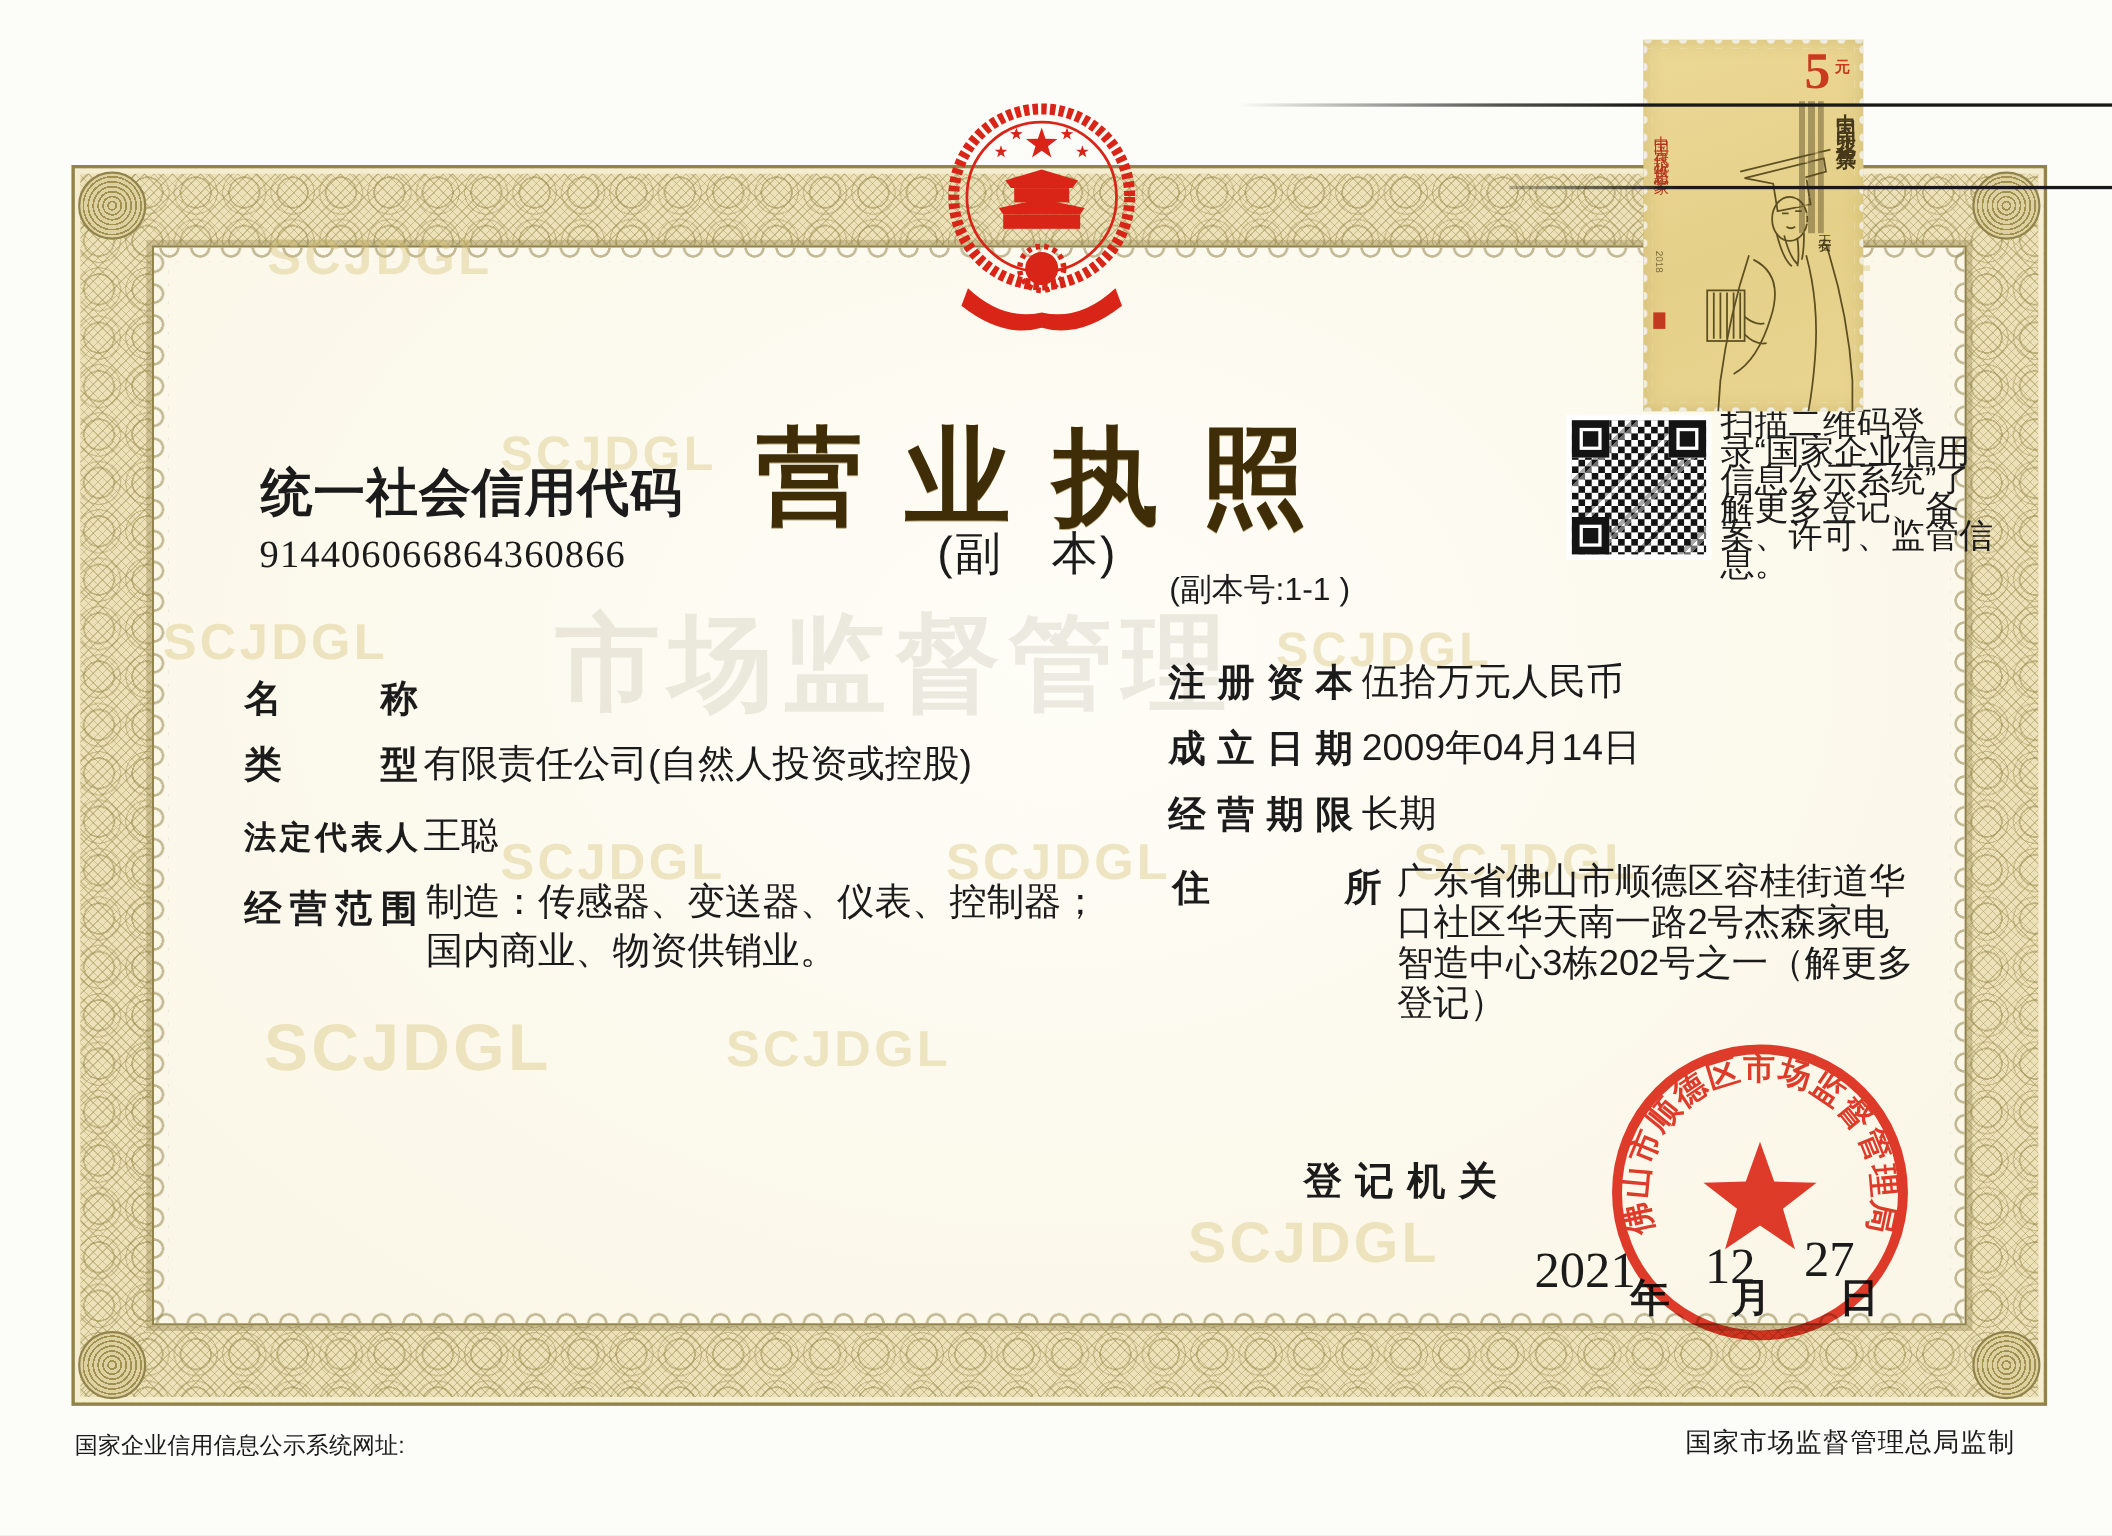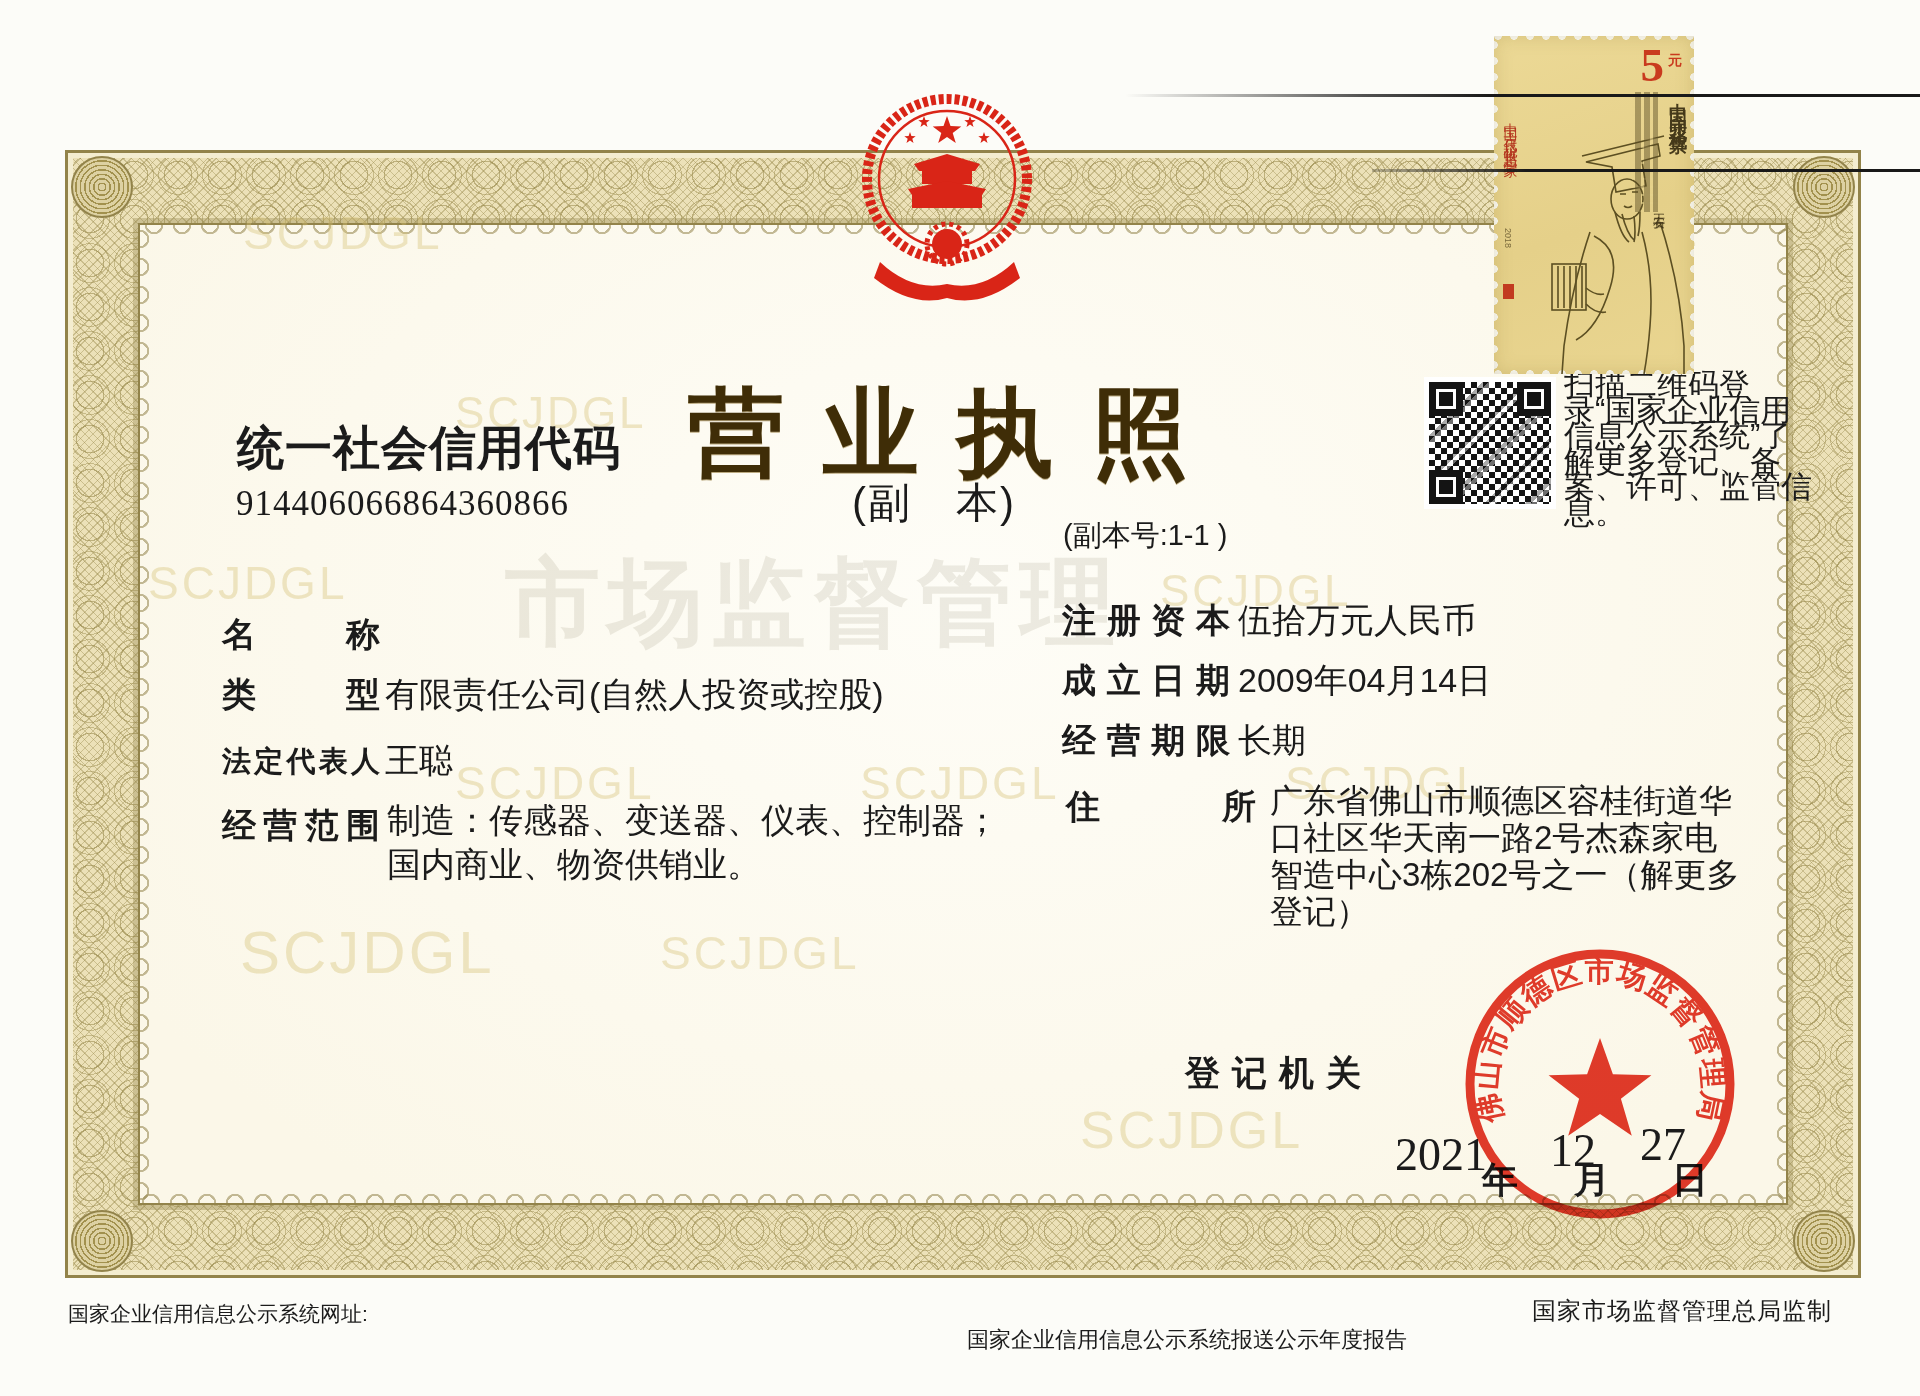--- a/index.html
+++ b/index.html
@@ -22,21 +22,21 @@
   .sc.t{left:0;right:0;top:0;height:13px;background-image:radial-gradient(circle at 50% 0, rgba(146,131,74,0) 7px, rgba(146,131,74,.55) 7px 9px, rgba(0,0,0,0) 9.5px);background-size:28px 13px;background-repeat:repeat-x;}
   .sc.b{left:0;right:0;bottom:0;height:13px;background-image:radial-gradient(circle at 50% 100%, rgba(146,131,74,0) 7px, rgba(146,131,74,.55) 7px 9px, rgba(0,0,0,0) 9.5px);background-size:28px 13px;background-repeat:repeat-x;background-position:bottom;}
   .sc.l{top:0;bottom:0;left:0;width:13px;background-image:radial-gradient(circle at 0 50%, rgba(146,131,74,0) 7px, rgba(146,131,74,.55) 7px 9px, rgba(0,0,0,0) 9.5px);background-size:13px 28px;background-repeat:repeat-y;}
   .sc.r{top:0;bottom:0;right:0;width:13px;background-image:radial-gradient(circle at 100% 50%, rgba(146,131,74,0) 7px, rgba(146,131,74,.55) 7px 9px, rgba(0,0,0,0) 9.5px);background-size:13px 28px;background-repeat:repeat-y;background-position:right;}
   .rosette{position:absolute;width:58px;height:58px;border-radius:50%;border:2px solid #92834a;
     background:repeating-radial-gradient(circle, #ddd1a2 0 3px, #a2914e 3px 4.5px);}
   .rosette.tl{left:3px;top:3px;} .rosette.tr{right:3px;top:3px;}
   .rosette.bl{left:3px;bottom:3px;} .rosette.br{right:3px;bottom:3px;}
 
   
-  .wm{position:absolute;z-index:2;font-weight:normal;color:rgba(213,192,115,.38);letter-spacing:3px;pointer-events:none;}
+  .wm{position:absolute;z-index:2;font-weight:bold;color:rgba(213,192,115,.38);letter-spacing:3px;pointer-events:none;}
   .wm-ghost{position:absolute;z-index:2;font-weight:bold;color:rgba(104,96,62,.12);letter-spacing:8px;pointer-events:none;}
 
   .content{position:absolute;z-index:3;}
 
   
   .credit-label{left:237px;top:417px;font-size:47px;font-weight:bold;letter-spacing:1px;}
   .credit-code{left:236px;top:484px;font-size:35px;font-family:"Liberation Serif","DejaVu Serif",serif;letter-spacing:1px;}
   .title{left:688px;top:370px;width:500px;font-size:96px;font-weight:bold;color:#3f2d07;text-shadow:0 1px 0 rgba(122,90,16,.5);}
   .subtitle{left:852px;top:475px;font-size:42px;letter-spacing:2px;}
   .copy-no{left:1063px;top:516px;font-size:29px;}
@@ -277,16 +277,15 @@
   <svg class="seal" viewBox="0 0 284 284">
     <circle cx="142" cy="142" r="130" fill="none" stroke="#e02d1d" stroke-width="9"></circle>
     <polygon fill="#e02d1d" points="142,96 154.9,132.2 193.4,133.3 162.9,156.8 173.8,193.7 142,172 110.2,193.7 121.1,156.8 90.6,133.3 129.1,132.2"></polygon>
     <path id="sealArc" d="M44,173.8 A103,103 0 1 1 240,173.8" fill="none"></path>
     <text font-size="29" font-weight="bold" fill="#e02d1d" letter-spacing="1.5" font-family="Liberation Sans, DejaVu Sans, sans-serif">
       <textPath href="#sealArc" startOffset="50%" text-anchor="middle">佛山市顺德区市场监督管理局</textPath>
     </text>
   </svg>
 
   <div class="content ft-site-label">国家企业信用信息公示系统网址:</div>
-  <div class="content ft-n2">国家企业信用信息公示系统报送公示年度报告</div>
   <div class="content ft-issuer">国家市场监督管理总局监制</div>
 
 </div>
 
 </body></html>

